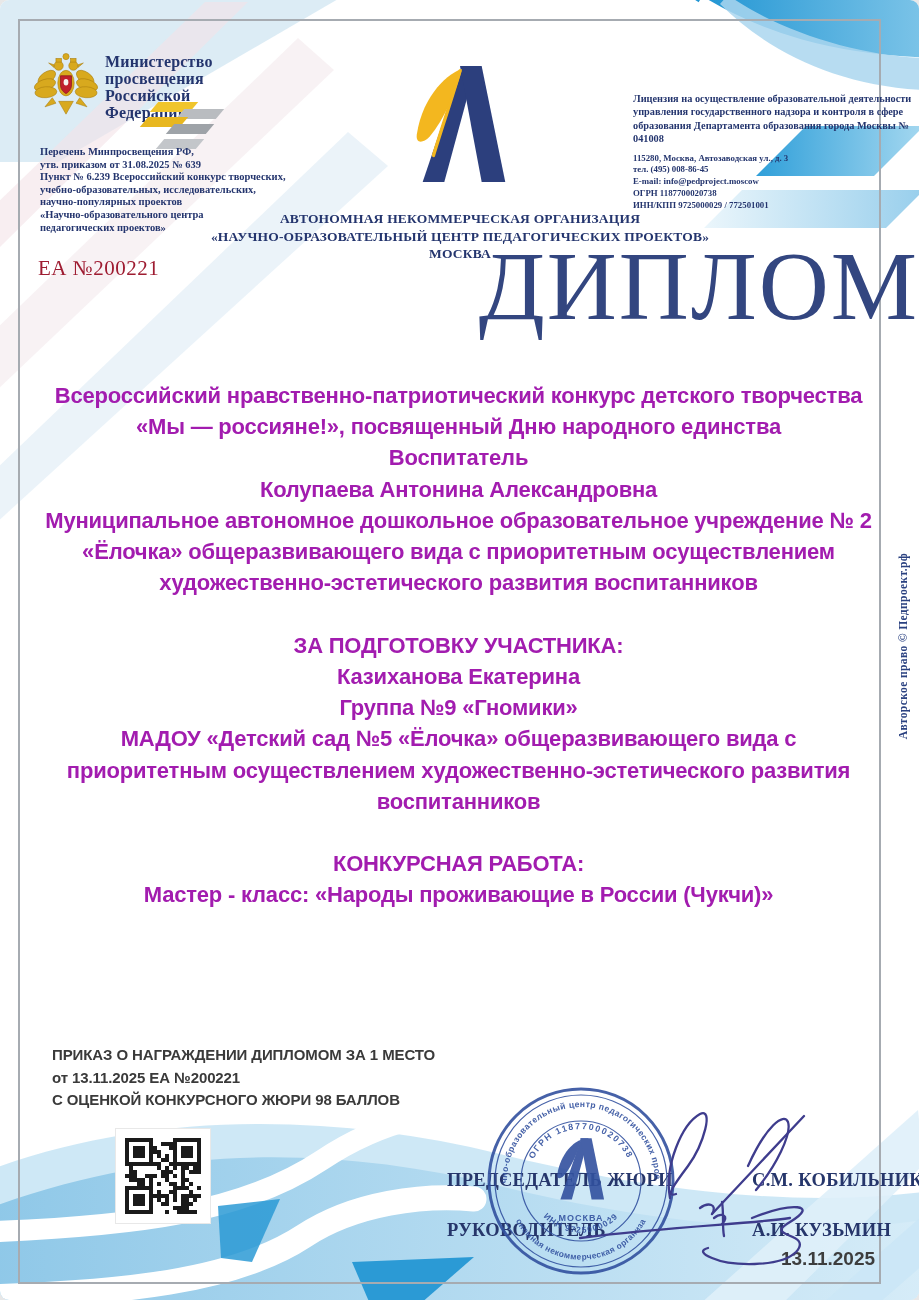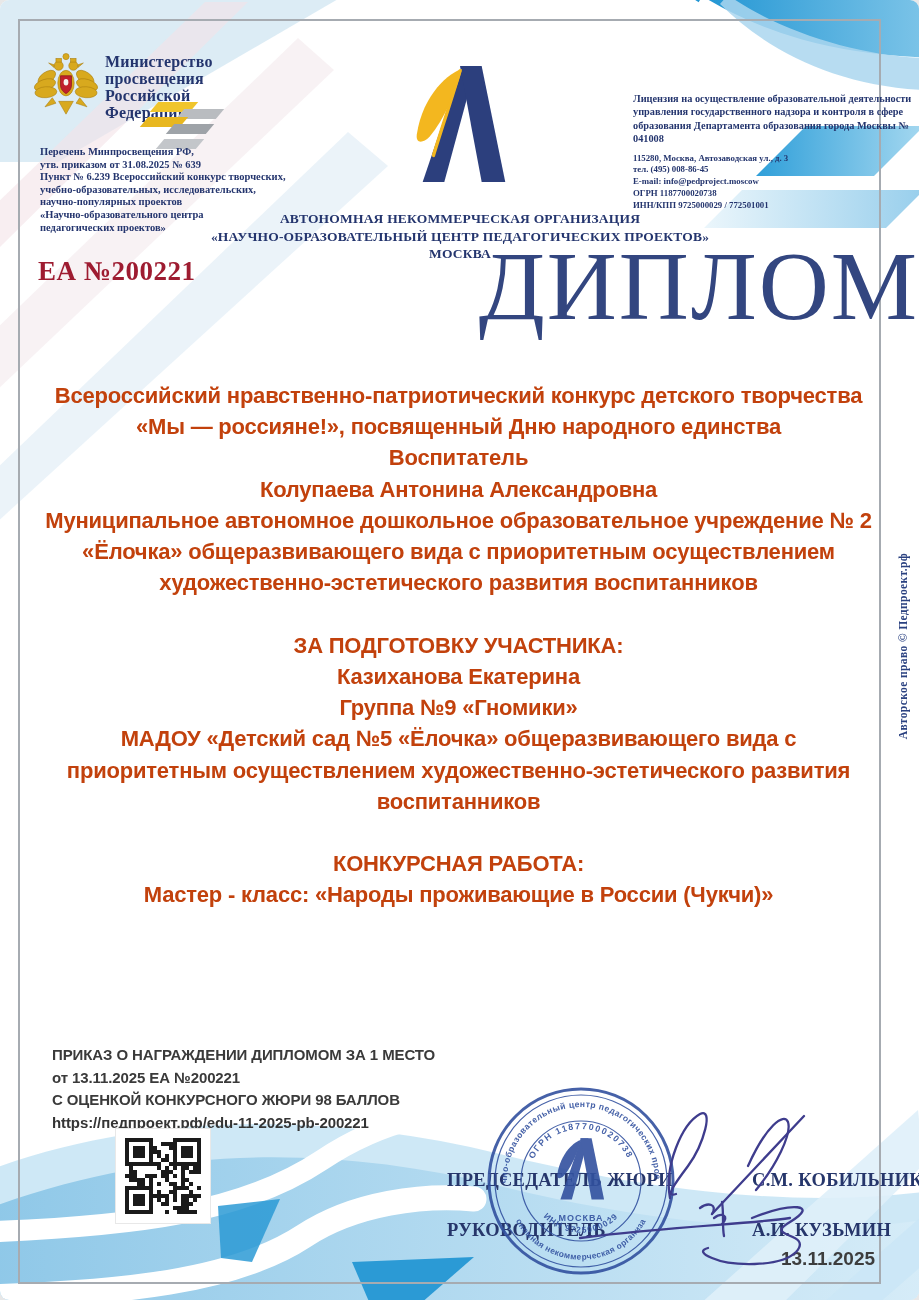--- a/index.html
+++ b/index.html
@@ -38,33 +38,33 @@
   }
   .license{position:absolute;left:594px;top:92px;width:298px;color:#24356e;
     font-family:"Liberation Serif",serif;font-weight:bold;margin-left:39px;}
   .license-main{font-size:10.3px;line-height:1.3;}
   .license-contacts{margin-top:7px;font-size:8.8px;line-height:1.35;}
   .license-contacts div{white-space:nowrap;}
 
   
   .ea-number{
     position:absolute;left:38px;top:256px;
-    font-family:"Liberation Serif",serif;font-weight:bold;font-size:27px;
+    font-family:"Liberation Serif",serif;font-weight:normal;font-size:21px;
     color:#9e1c31;letter-spacing:.5px;
   }
   .diploma-title{
     position:absolute;left:0;right:0;top:234px;text-align:right;
     font-family:"Liberation Serif",serif;font-weight:normal;font-size:97px;
     color:#334680;letter-spacing:2px;line-height:1.1;
   }
 
   
   .body-text{
     position:absolute;left:42px;top:380px;width:833px;text-align:center;
-    font-size:22px;font-weight:bold;color:#c2410c;line-height:1.42;letter-spacing:-.2px;
+    font-size:22px;font-weight:bold;color:#a21caf;line-height:1.42;letter-spacing:-.2px;
   }
   .body-text p{margin:0;}
   .gap{margin-top:31px !important;}
 
   
   .order{
     position:absolute;left:52px;top:1044px;
     font-size:15px;font-weight:bold;color:#3a3a3a;line-height:1.5;letter-spacing:-.1px;
   }
   .order .url{color:#343434;}
@@ -224,21 +224,20 @@
       <p>Группа №9 «Гномики»</p>
       <p>МАДОУ «Детский сад №5 «Ёлочка» общеразвивающего вида с приоритетным осуществлением художественно-эстетического развития воспитанников</p>
       <p class="gap">КОНКУРСНАЯ РАБОТА:</p>
       <p>Мастер - класс: «Народы проживающие в России (Чукчи)»</p>
     </div>
 
     <div class="order">
       <div>ПРИКАЗ О НАГРАЖДЕНИИ ДИПЛОМОМ ЗА 1 МЕСТО</div>
       <div>от 13.11.2025 ЕА №200221</div>
       <div>С ОЦЕНКОЙ КОНКУРСНОГО ЖЮРИ 98 БАЛЛОВ</div>
-      <div class="url">https://педпроект.рф/edu-11-2025-pb-200221</div>
     </div>
 
     <div class="qr-box">
       <svg width="76" height="76" viewBox="0 0 76 76">
         <g fill="#1a1a1a">
           <g id="qr-modules">
               <rect x="36" y="4" width="4" height="4"></rect>
               <rect x="40" y="4" width="4" height="4"></rect>
               <rect x="44" y="4" width="4" height="4"></rect>
               <rect x="28" y="8" width="4" height="4"></rect>

